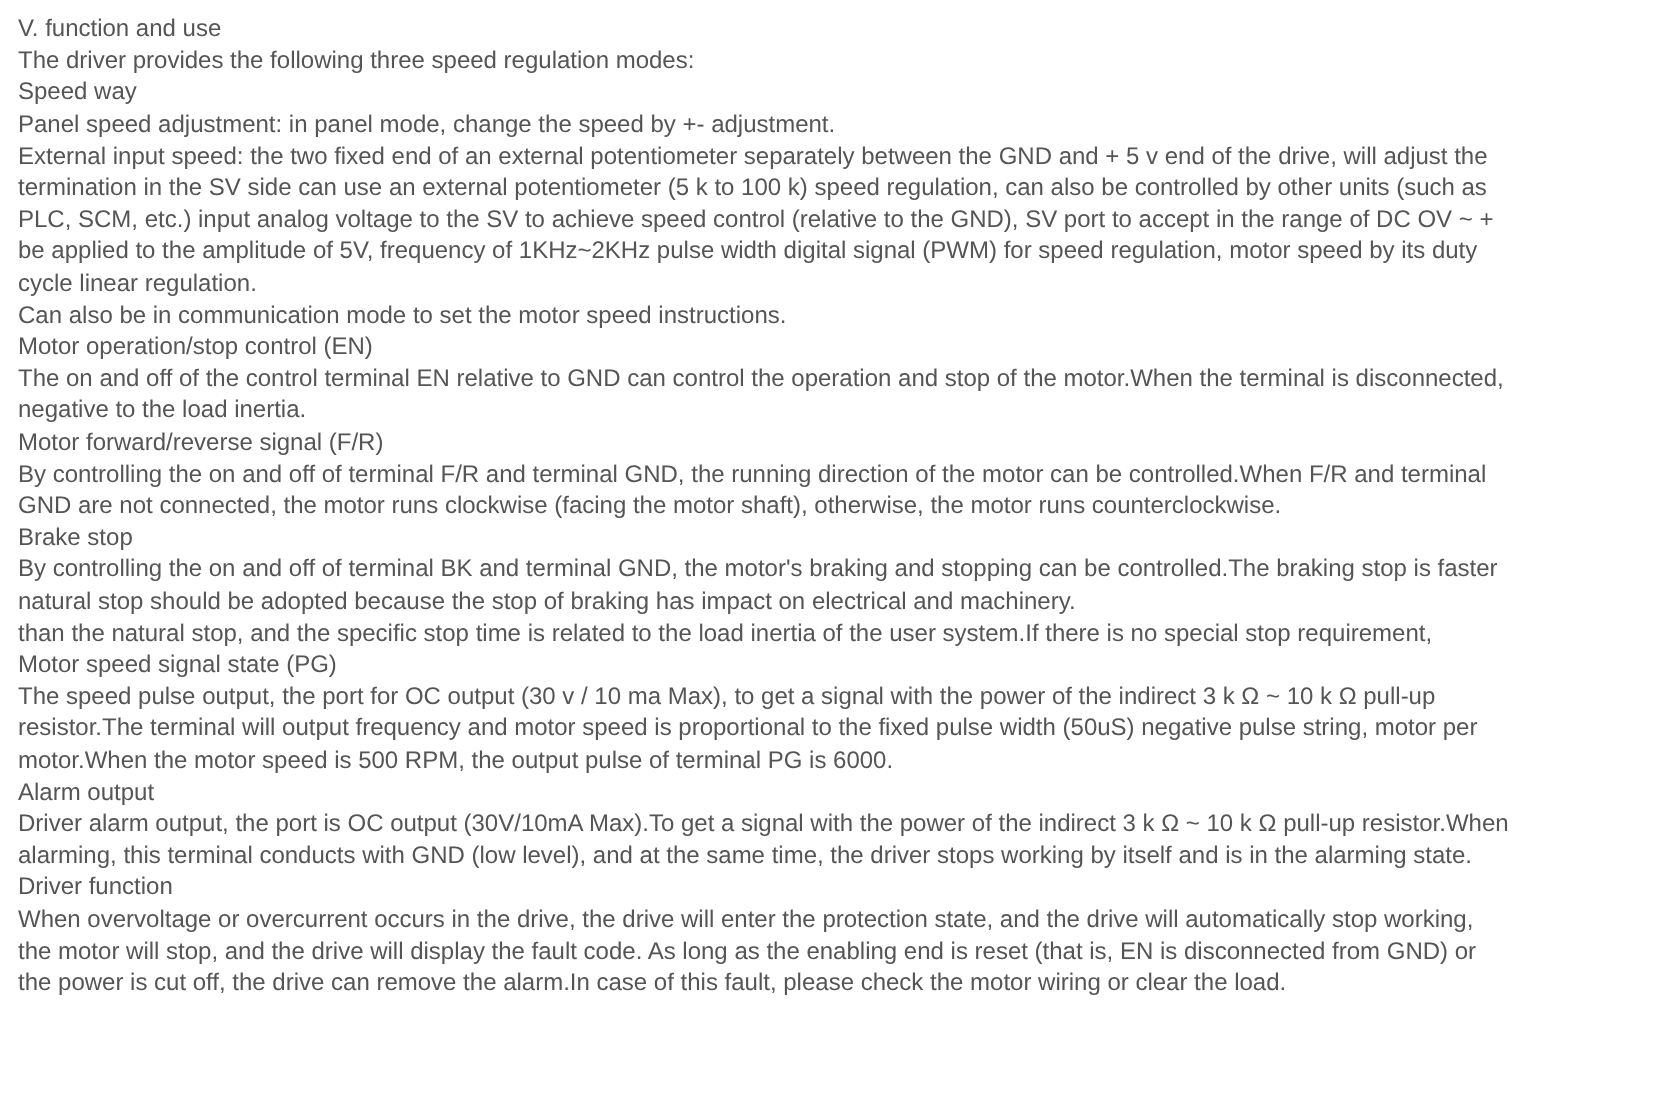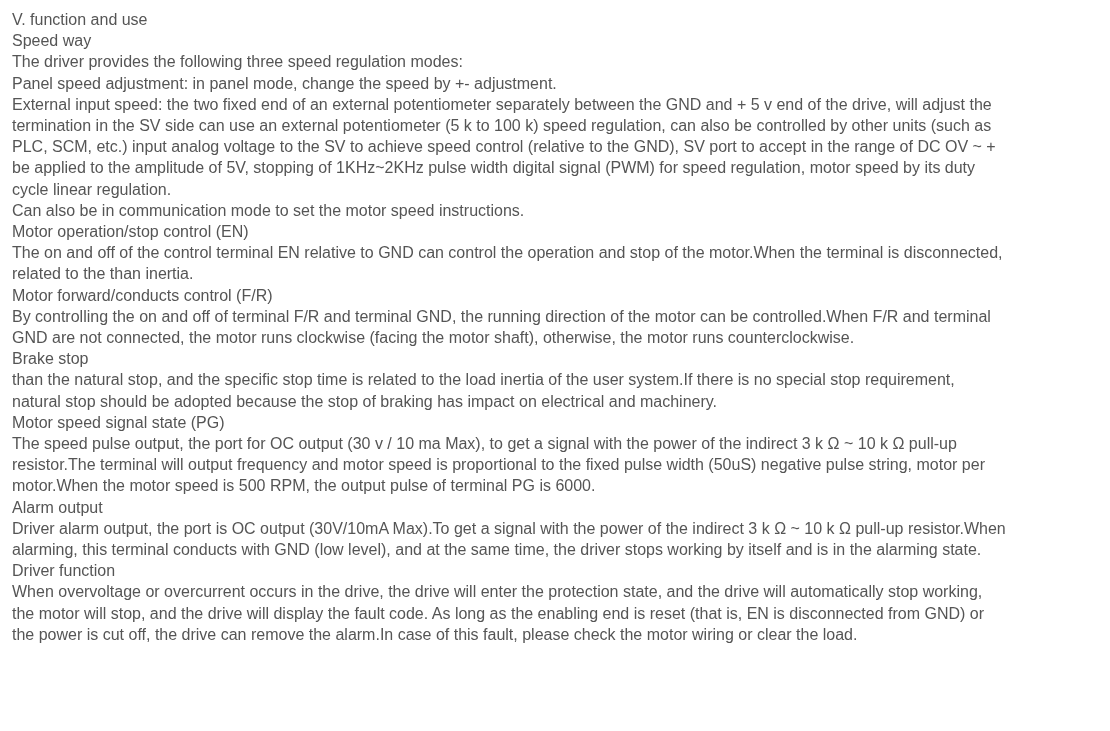--- a/index.html
+++ b/index.html
@@ -24,38 +24,39 @@
   .text-line {
     white-space: pre;
     min-height: 21.2px;
   }
 </style>
 </head>
 <body>
 
 <div class="page">
     <div class="text-line">V. function and use</div>
+    <div class="text-line">The driver provides the following three speed regulation modes:</div>
     <div class="text-line">Speed way</div>
-    <div class="text-line">The driver provides the following three speed regulation modes:</div>
     <div class="text-line">Panel speed adjustment: in panel mode, change the speed by +- adjustment.</div>
     <div class="text-line">External input speed: the two fixed end of an external potentiometer separately between the GND and + 5 v end of the drive, will adjust the</div>
     <div class="text-line">termination in the SV side can use an external potentiometer (5 k to 100 k) speed regulation, can also be controlled by other units (such as</div>
     <div class="text-line">PLC, SCM, etc.) input analog voltage to the SV to achieve speed control (relative to the GND), SV port to accept in the range of DC OV ~ +</div>
-    <div class="text-line">be applied to the amplitude of 5V, stopping of 1KHz~2KHz pulse width digital signal (PWM) for speed regulation, motor speed by its duty</div>
+    <div class="text-line">be applied to the amplitude of 5V, frequency of 1KHz~2KHz pulse width digital signal (PWM) for speed regulation, motor speed by its duty</div>
     <div class="text-line">cycle linear regulation.</div>
     <div class="text-line">Can also be in communication mode to set the motor speed instructions.</div>
     <div class="text-line">Motor operation/stop control (EN)</div>
     <div class="text-line">The on and off of the control terminal EN relative to GND can control the operation and stop of the motor.When the terminal is disconnected,</div>
-    <div class="text-line">related to the than inertia.</div>
-    <div class="text-line">Motor forward/conducts control (F/R)</div>
+    <div class="text-line">negative to the load inertia.</div>
+    <div class="text-line">Motor forward/reverse signal (F/R)</div>
     <div class="text-line">By controlling the on and off of terminal F/R and terminal GND, the running direction of the motor can be controlled.When F/R and terminal</div>
     <div class="text-line">GND are not connected, the motor runs clockwise (facing the motor shaft), otherwise, the motor runs counterclockwise.</div>
     <div class="text-line">Brake stop</div>
+    <div class="text-line">By controlling the on and off of terminal BK and terminal GND, the motor's braking and stopping can be controlled.The braking stop is faster</div>
+    <div class="text-line">natural stop should be adopted because the stop of braking has impact on electrical and machinery.</div>
     <div class="text-line">than the natural stop, and the specific stop time is related to the load inertia of the user system.If there is no special stop requirement,</div>
-    <div class="text-line">natural stop should be adopted because the stop of braking has impact on electrical and machinery.</div>
     <div class="text-line">Motor speed signal state (PG)</div>
     <div class="text-line">The speed pulse output, the port for OC output (30 v / 10 ma Max), to get a signal with the power of the indirect 3 k Ω ~ 10 k Ω pull-up</div>
     <div class="text-line">resistor.The terminal will output frequency and motor speed is proportional to the fixed pulse width (50uS) negative pulse string, motor per</div>
     <div class="text-line">motor.When the motor speed is 500 RPM, the output pulse of terminal PG is 6000.</div>
     <div class="text-line">Alarm output</div>
     <div class="text-line">Driver alarm output, the port is OC output (30V/10mA Max).To get a signal with the power of the indirect 3 k Ω ~ 10 k Ω pull-up resistor.When</div>
     <div class="text-line">alarming, this terminal conducts with GND (low level), and at the same time, the driver stops working by itself and is in the alarming state.</div>
     <div class="text-line">Driver function</div>
     <div class="text-line">When overvoltage or overcurrent occurs in the drive, the drive will enter the protection state, and the drive will automatically stop working,</div>
     <div class="text-line">the motor will stop, and the drive will display the fault code. As long as the enabling end is reset (that is, EN is disconnected from GND) or</div>

